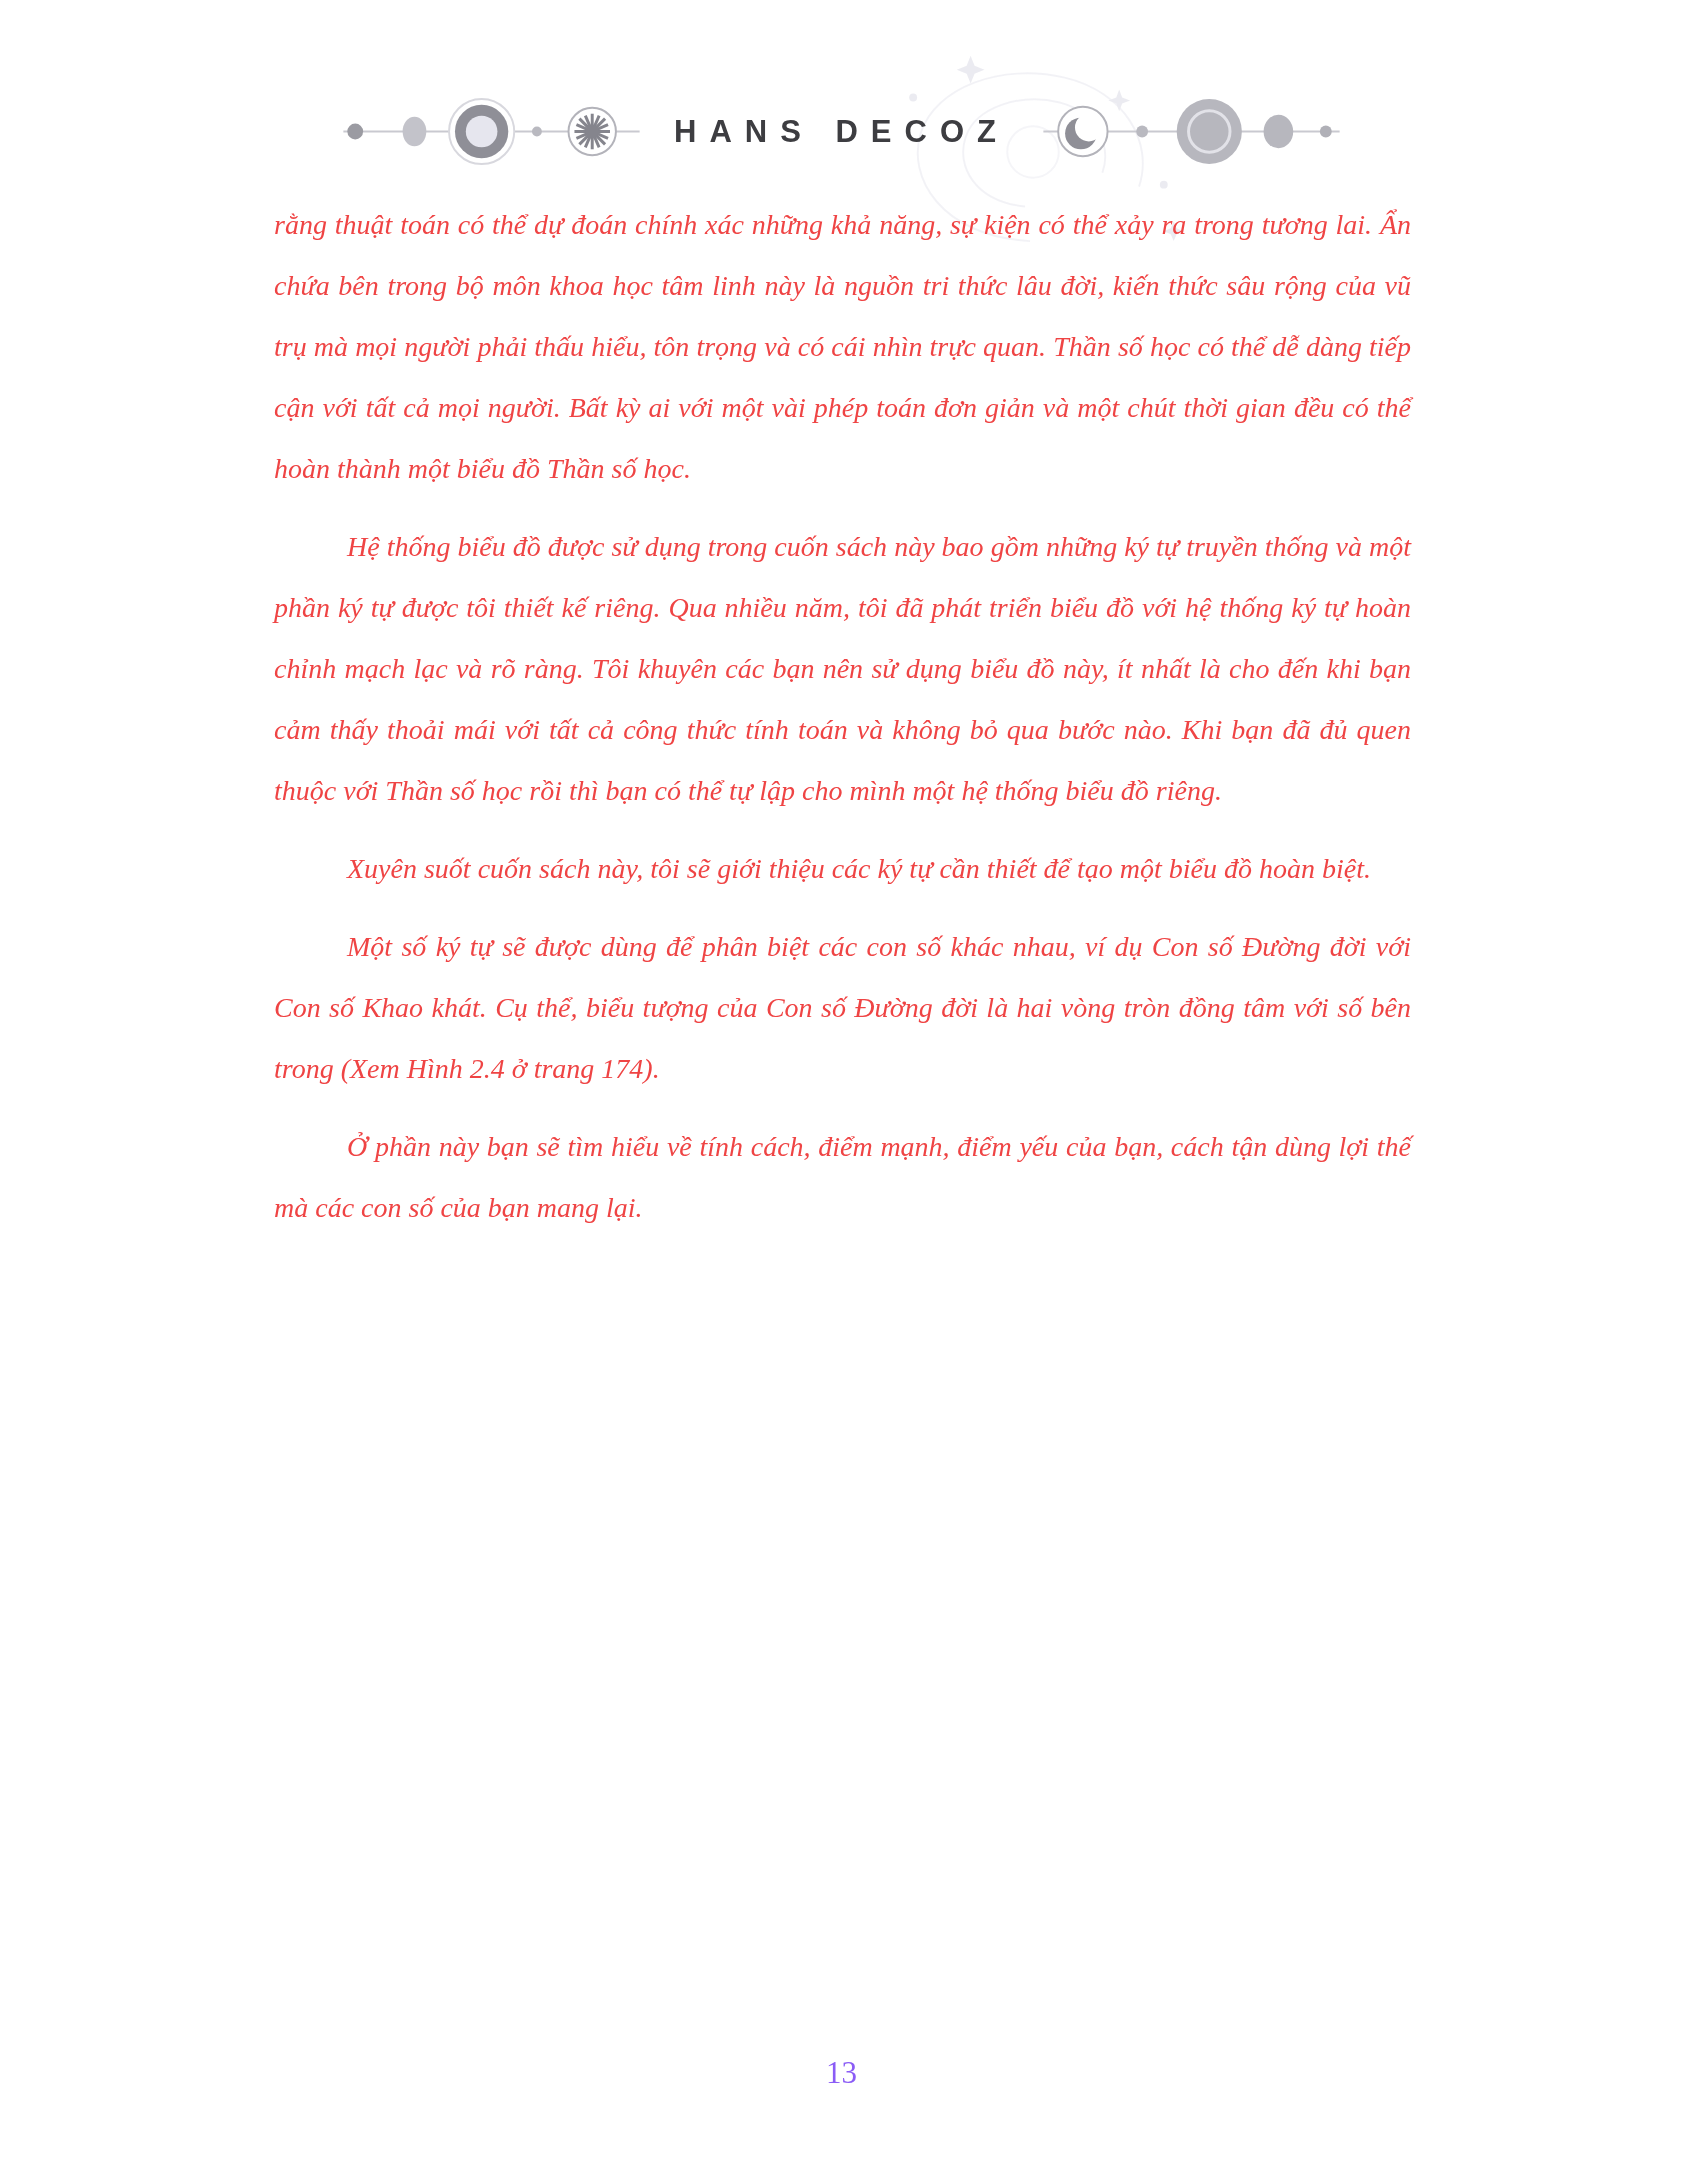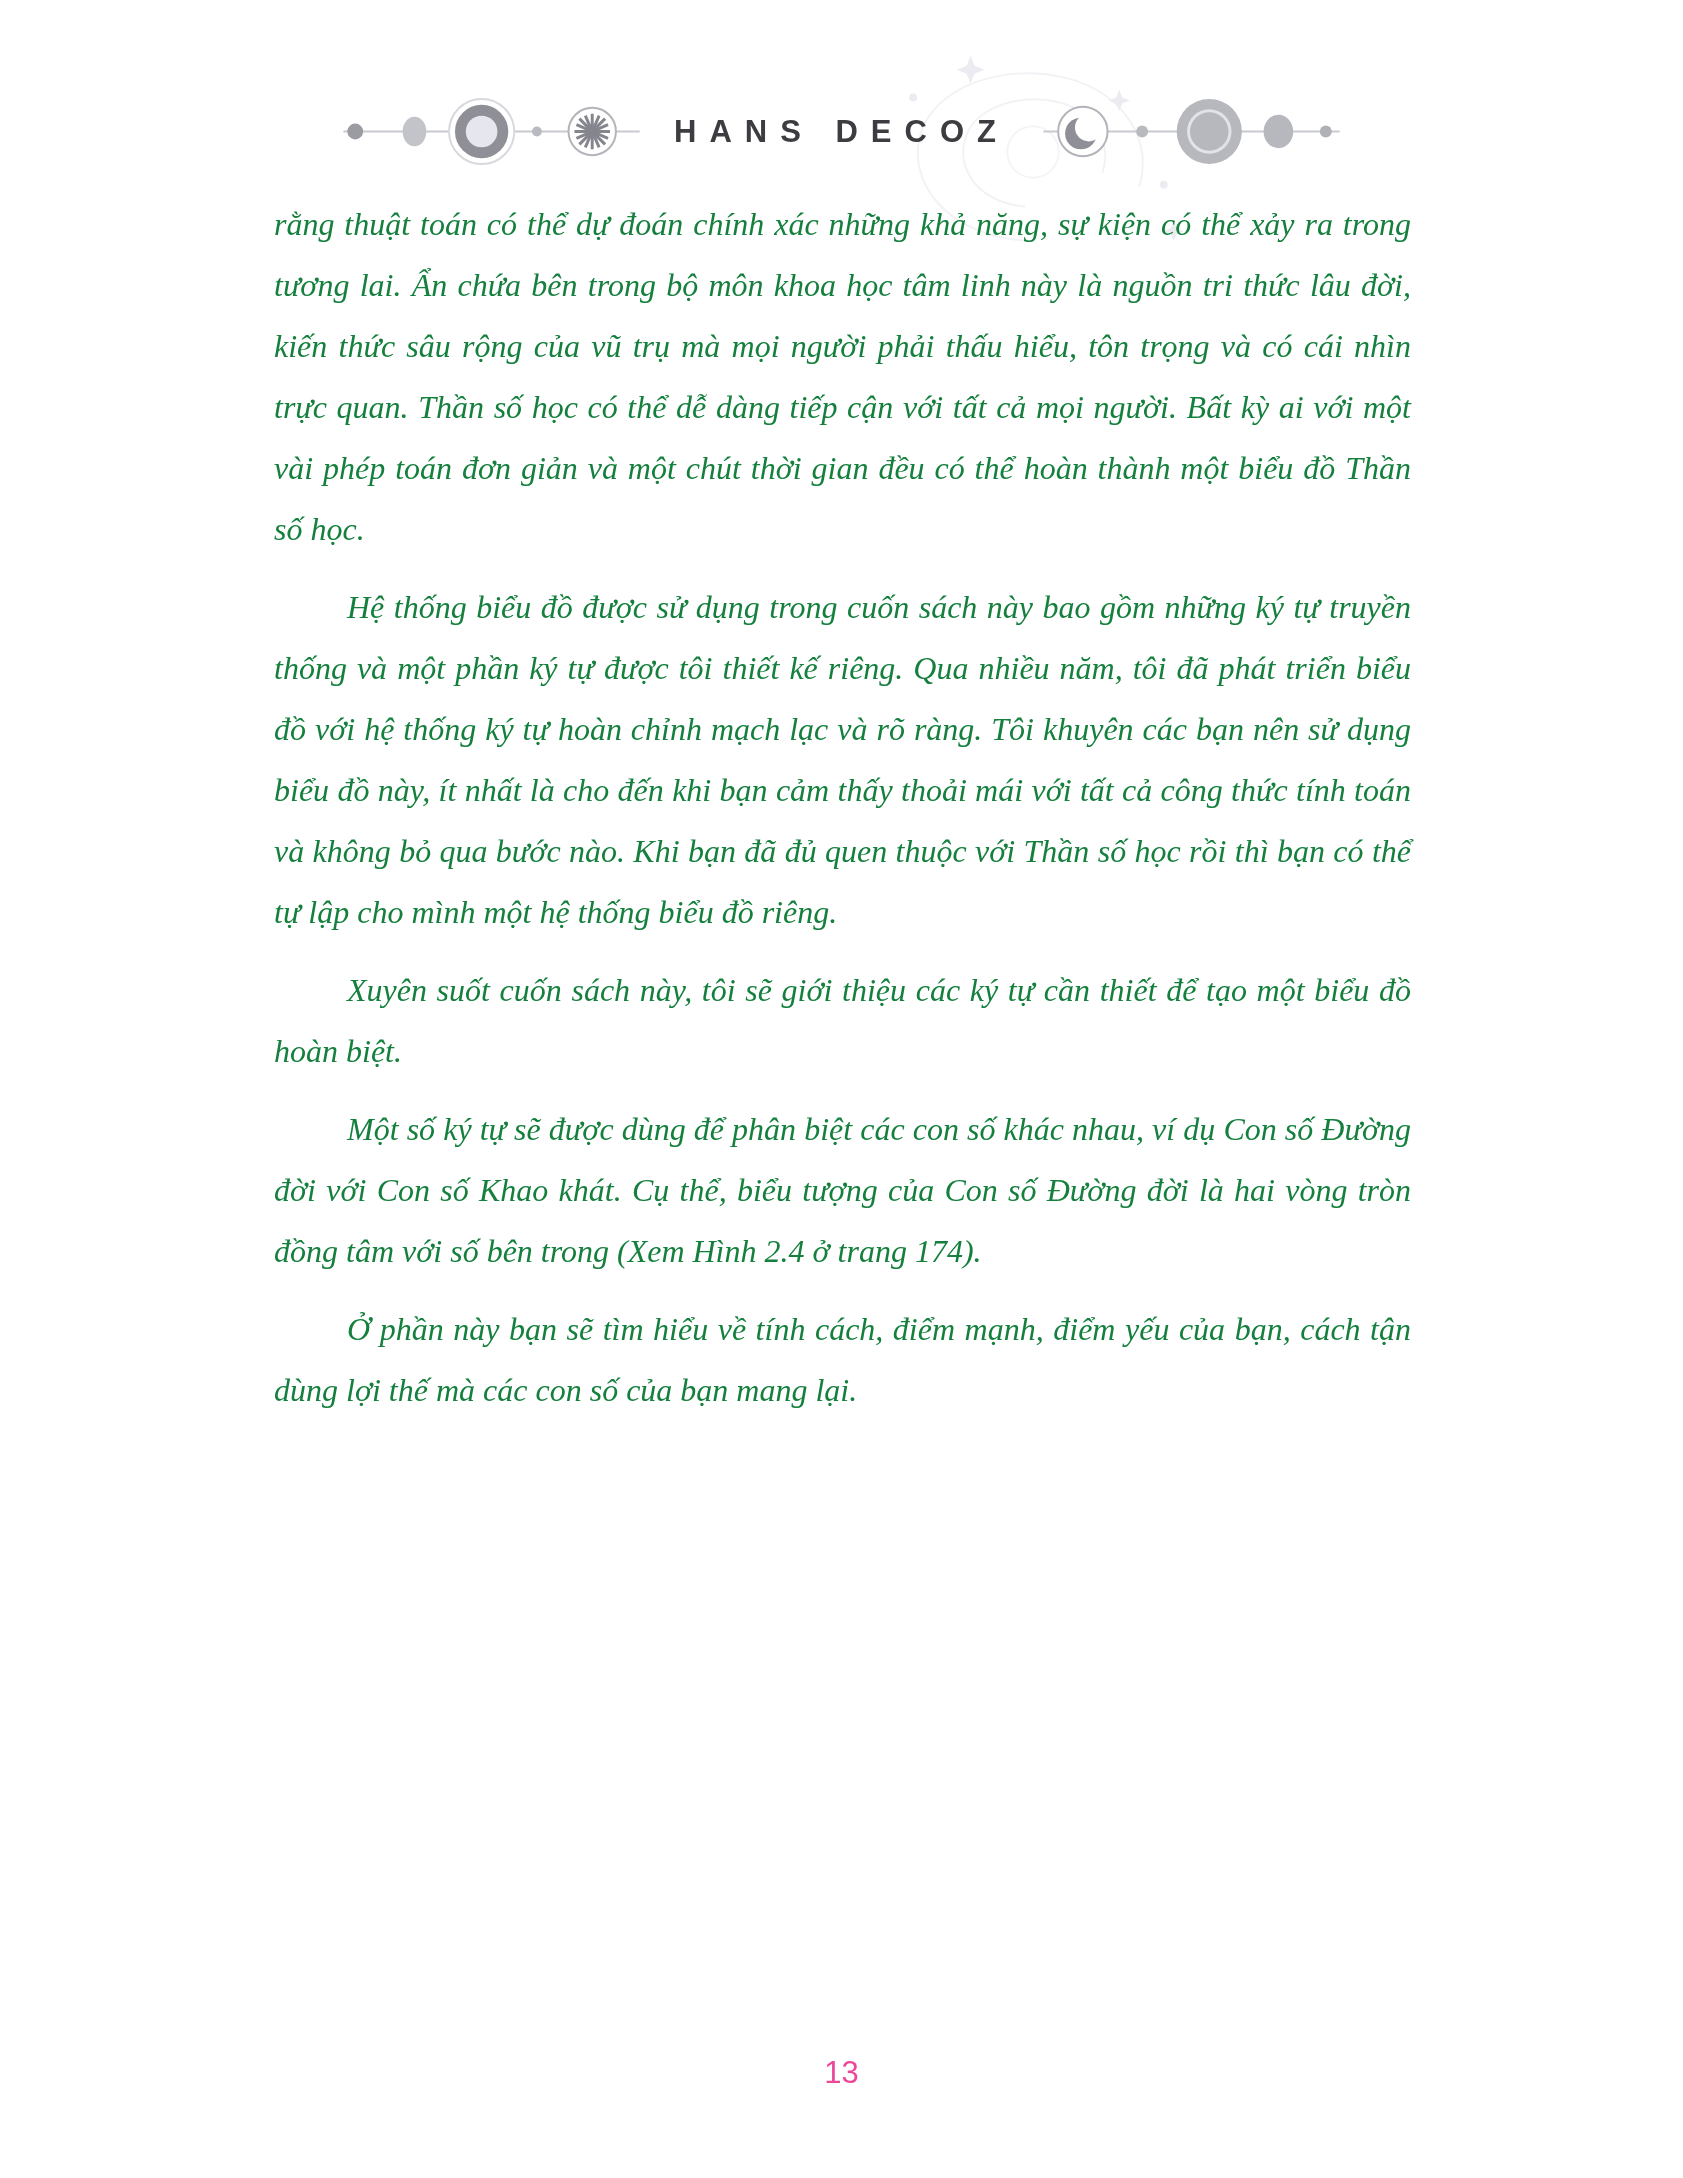--- a/index.html
+++ b/index.html
@@ -46,45 +46,45 @@
   }
 
   
   .body-text {
     position: absolute;
     top: 194px;
     left: 274px;
     width: 1137px;
     font-family: "Liberation Serif", serif;
     font-style: italic;
-    font-size: 32px;
+    font-size: 28px;
     line-height: 61px;
-    color: #15803d;
+    color: #ef4444;
     text-align: justify;
   }
   .body-text p {
     margin: 0 0 17px 0;
     text-indent: 73px;
   }
   .body-text p.first {
     text-indent: 0;
   }
 
   
   .footer {
     position: absolute;
     bottom: 87px;
     left: 0;
     width: 100%;
     text-align: center;
   }
   .page-number {
-    font-family: Liberation Sans, sans-serif;
+    font-family: Liberation Serif, serif;
     font-size: 31px;
-    color: #ec4899;
+    color: #8b5cf6;
   }
 </style>
 </head>
 <body>
 
 <div class="page">
 
   <svg class="spiral-decor" width="426" height="218" viewBox="0 0 430 220">
     <g fill="none" stroke="#e9e9f0" stroke-width="2">
       <path d="M 210 205 C 120 200 85 140 100 95 C 115 50 180 25 245 40 C 305 54 335 105 320 150"></path>

